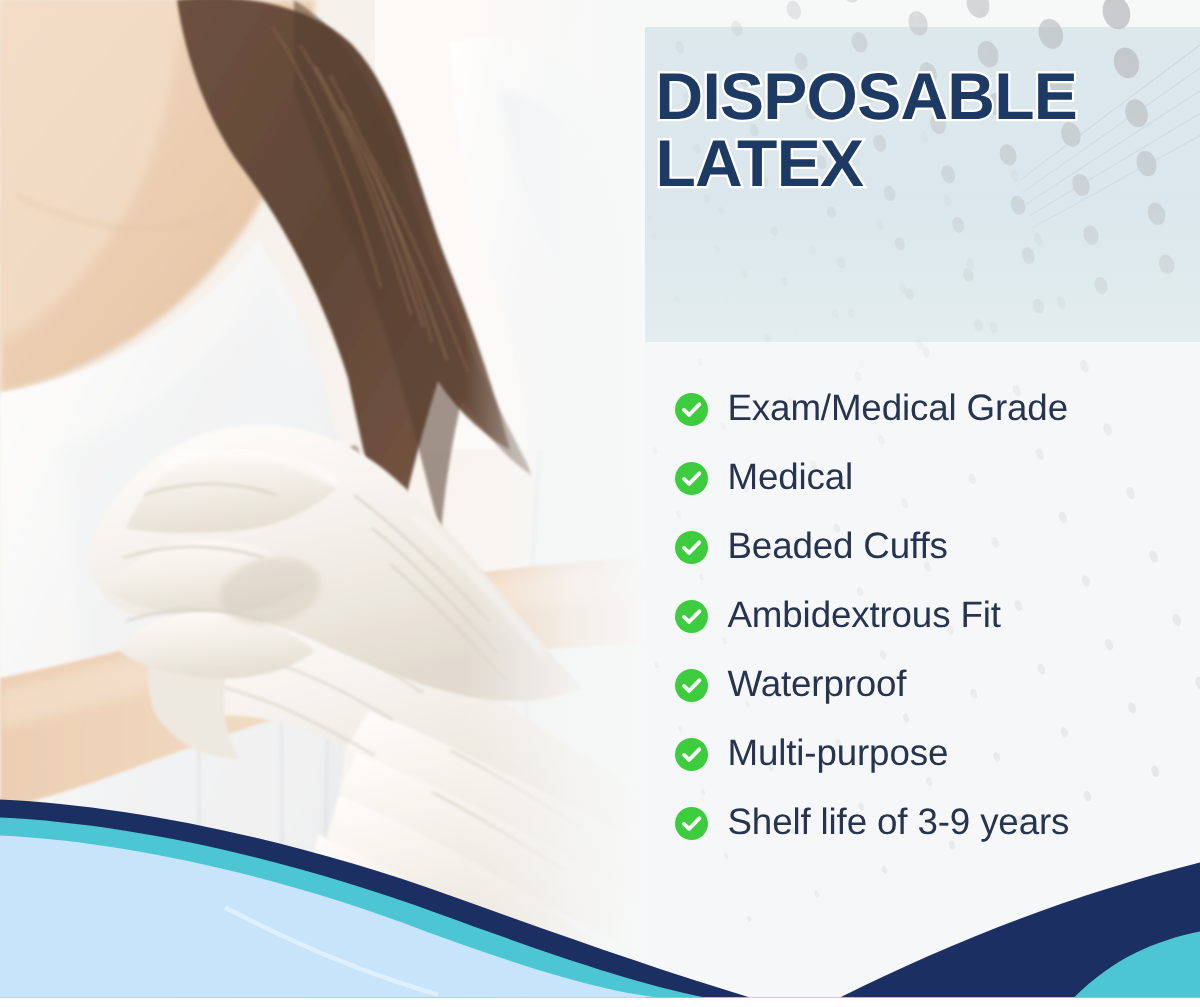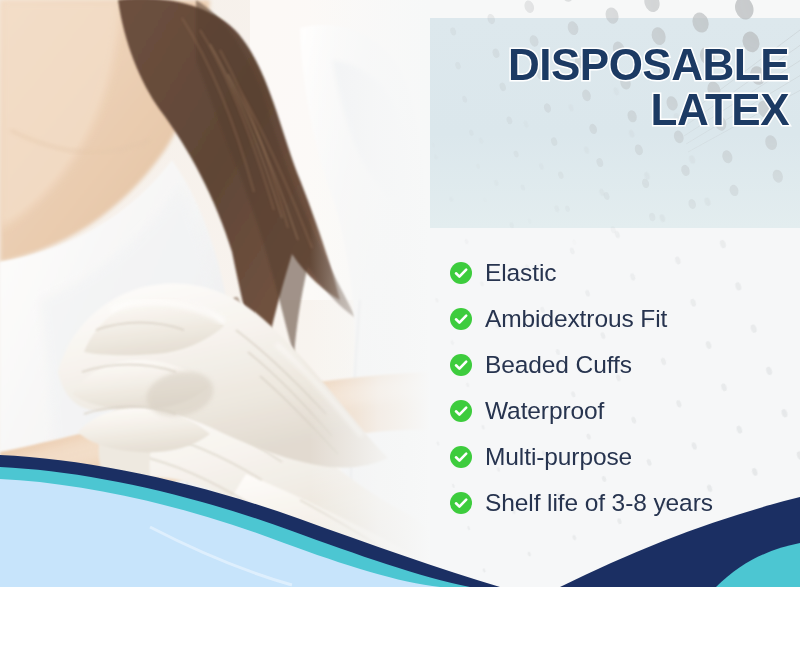--- a/index.html
+++ b/index.html
@@ -4,24 +4,23 @@
 <style>
   html,body{margin:0;padding:0;}
   body{
     width:800px;height:671px;
     background:#ffffff;
     font-family:"Liberation Sans", sans-serif;
     overflow:hidden;
   }
   #poster{
     position:relative;
-    width:800px;height:587px;
+    width:800px;height:665px;
     overflow:hidden;
     background:#14b8a6;
-    text-align:right;
   }
 
   
   .bg-base{
     position:absolute;inset:0;
     background:#f6f7f8;
   }
   
   .title-band{
     position:absolute;
@@ -431,66 +430,75 @@
   </div>
 
   <div class="features">
     <div class="feat">
       <span class="tick">
         <svg viewBox="0 0 22 22">
             <circle cx="11" cy="11" r="11" fill="#3dcc3d"></circle>
           <path d="M6 11.3 L9.4 14.6 L16.2 7.6" stroke="#ffffff" stroke-width="2.6" fill="none" stroke-linecap="round" stroke-linejoin="round"></path>
           </svg>
       </span>
-      <span class="lbl">Elastic</span>
+      <span class="lbl">Exam/Medical Grade</span>
+    </div>
+    <div class="feat">
+      <span class="tick">
+        <svg viewBox="0 0 22 22">
+            <circle cx="11" cy="11" r="11" fill="#3dcc3d"></circle>
+          <path d="M6 11.3 L9.4 14.6 L16.2 7.6" stroke="#ffffff" stroke-width="2.6" fill="none" stroke-linecap="round" stroke-linejoin="round"></path>
+          </svg>
+      </span>
+      <span class="lbl">Medical</span>
+    </div>
+    <div class="feat">
+      <span class="tick">
+        <svg viewBox="0 0 22 22">
+            <circle cx="11" cy="11" r="11" fill="#3dcc3d"></circle>
+          <path d="M6 11.3 L9.4 14.6 L16.2 7.6" stroke="#ffffff" stroke-width="2.6" fill="none" stroke-linecap="round" stroke-linejoin="round"></path>
+          </svg>
+      </span>
+      <span class="lbl">Beaded Cuffs</span>
     </div>
     <div class="feat">
       <span class="tick">
         <svg viewBox="0 0 22 22">
             <circle cx="11" cy="11" r="11" fill="#3dcc3d"></circle>
           <path d="M6 11.3 L9.4 14.6 L16.2 7.6" stroke="#ffffff" stroke-width="2.6" fill="none" stroke-linecap="round" stroke-linejoin="round"></path>
           </svg>
       </span>
       <span class="lbl">Ambidextrous Fit</span>
     </div>
     <div class="feat">
       <span class="tick">
         <svg viewBox="0 0 22 22">
             <circle cx="11" cy="11" r="11" fill="#3dcc3d"></circle>
           <path d="M6 11.3 L9.4 14.6 L16.2 7.6" stroke="#ffffff" stroke-width="2.6" fill="none" stroke-linecap="round" stroke-linejoin="round"></path>
           </svg>
       </span>
-      <span class="lbl">Beaded Cuffs</span>
-    </div>
-    <div class="feat">
-      <span class="tick">
-        <svg viewBox="0 0 22 22">
-            <circle cx="11" cy="11" r="11" fill="#3dcc3d"></circle>
-          <path d="M6 11.3 L9.4 14.6 L16.2 7.6" stroke="#ffffff" stroke-width="2.6" fill="none" stroke-linecap="round" stroke-linejoin="round"></path>
-          </svg>
-      </span>
       <span class="lbl">Waterproof</span>
     </div>
     <div class="feat">
       <span class="tick">
         <svg viewBox="0 0 22 22">
             <circle cx="11" cy="11" r="11" fill="#3dcc3d"></circle>
           <path d="M6 11.3 L9.4 14.6 L16.2 7.6" stroke="#ffffff" stroke-width="2.6" fill="none" stroke-linecap="round" stroke-linejoin="round"></path>
           </svg>
       </span>
       <span class="lbl">Multi-purpose</span>
     </div>
     <div class="feat">
       <span class="tick">
         <svg viewBox="0 0 22 22">
             <circle cx="11" cy="11" r="11" fill="#3dcc3d"></circle>
           <path d="M6 11.3 L9.4 14.6 L16.2 7.6" stroke="#ffffff" stroke-width="2.6" fill="none" stroke-linecap="round" stroke-linejoin="round"></path>
           </svg>
       </span>
-      <span class="lbl">Shelf life of 3-8 years</span>
+      <span class="lbl">Shelf life of 3-9 years</span>
     </div>
   </div>
 
   <svg class="waves" viewBox="0 0 800 220" preserveAspectRatio="none">
 
     <path d="M800 130 C 720 150 640 180 560 220 L 800 220 Z" fill="#1b2f63"></path>
     <path d="M800 176 C 770 182 742 194 716 220 L 800 220 Z" fill="#4cc6d2"></path>
 
     <path d="M0 88 C 90 92 200 116 300 152 C 372 178 440 202 500 220 L 0 220 Z" fill="#1b2f63"></path>
 

